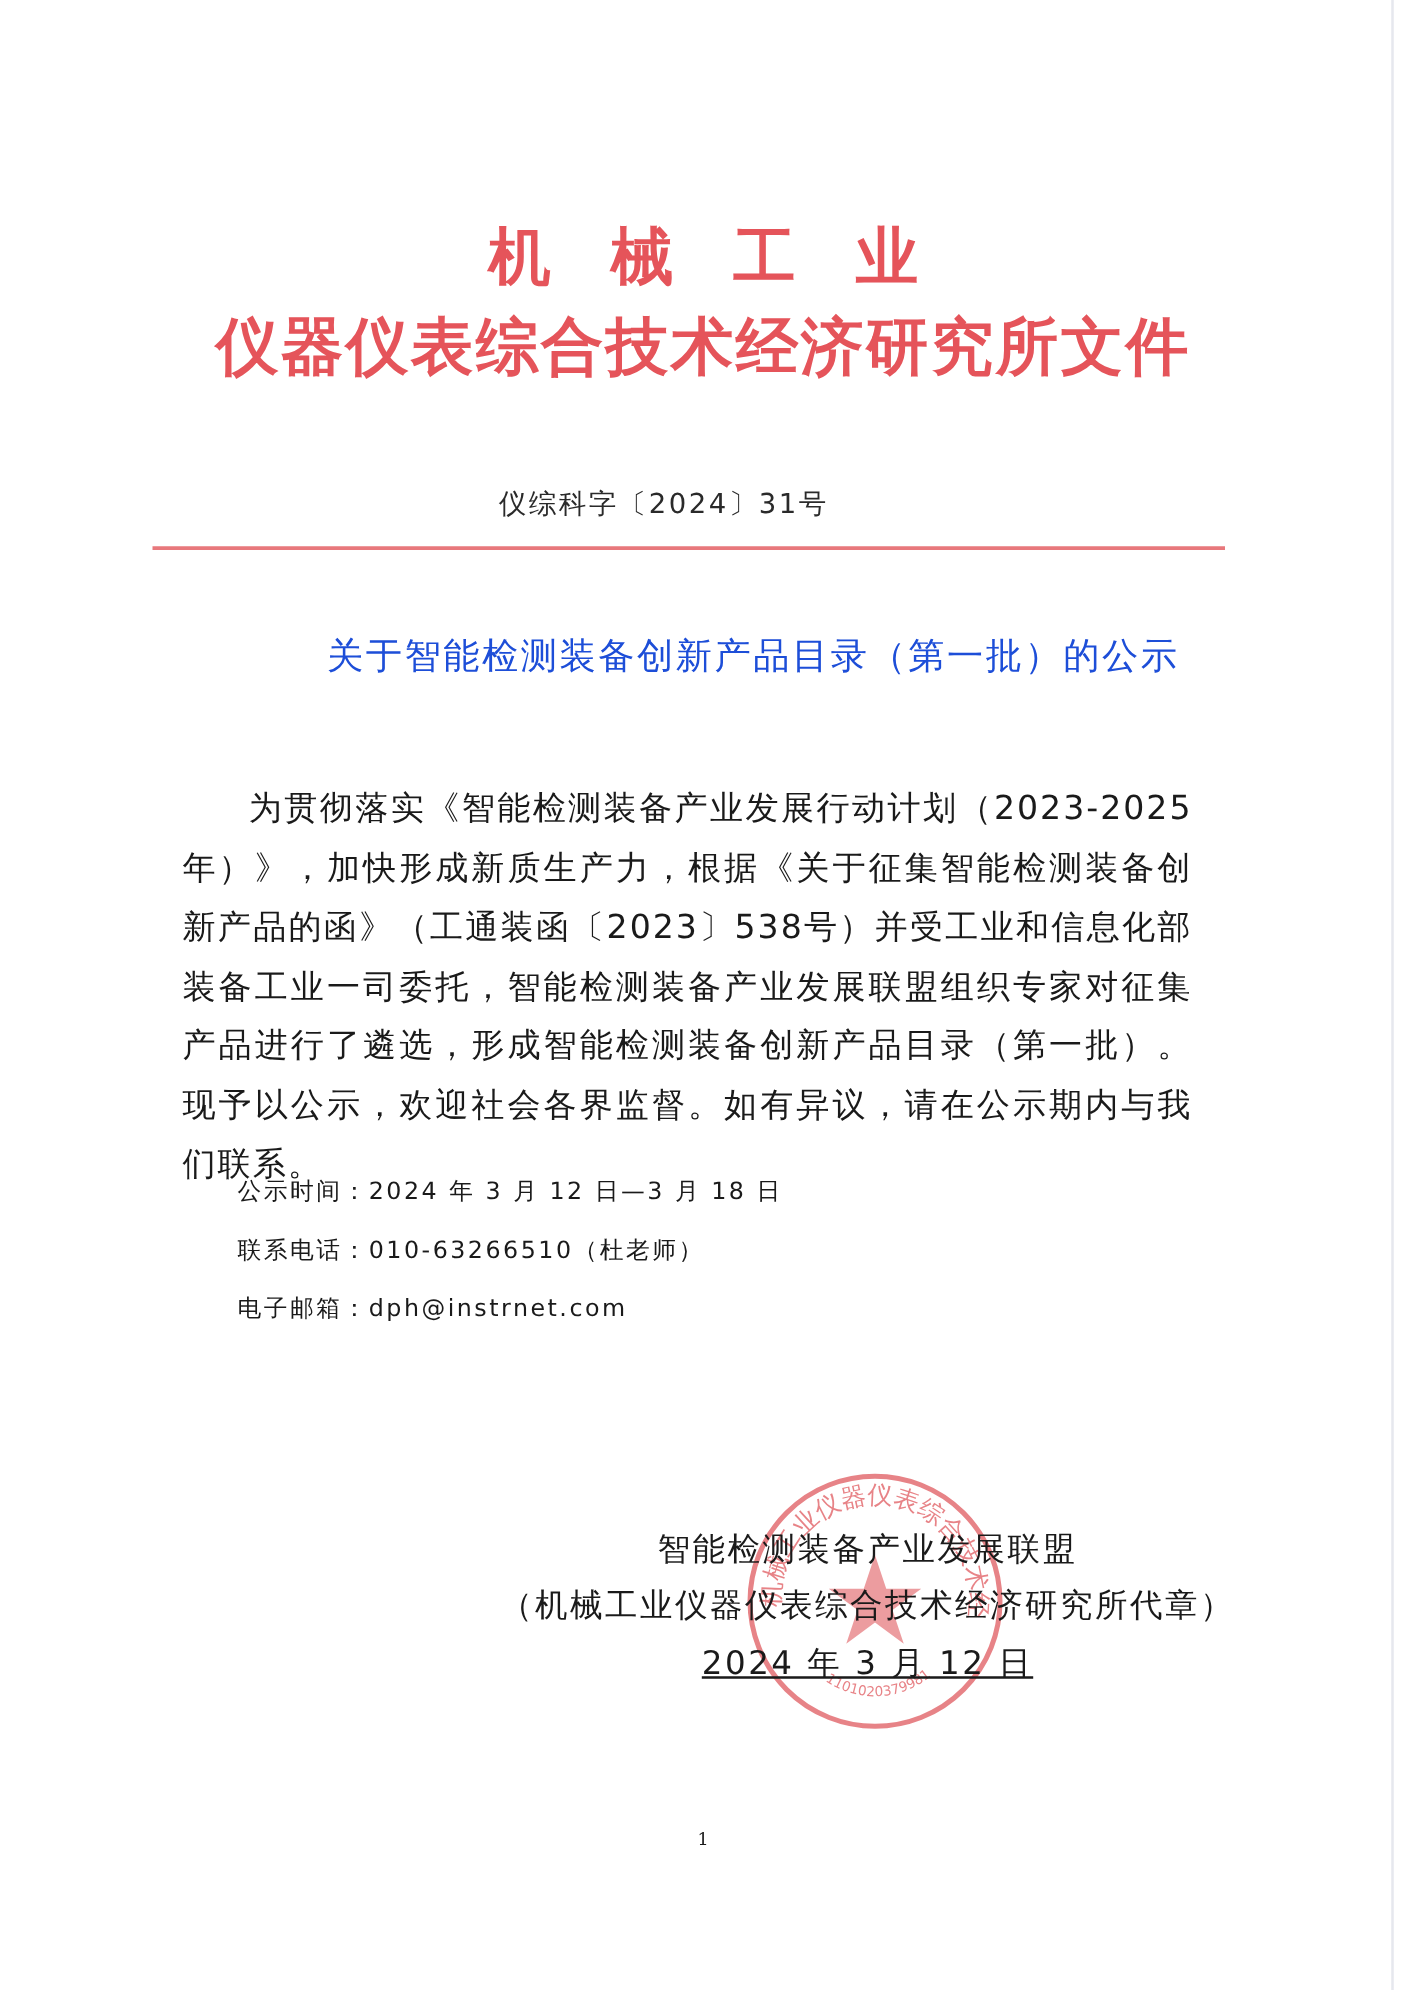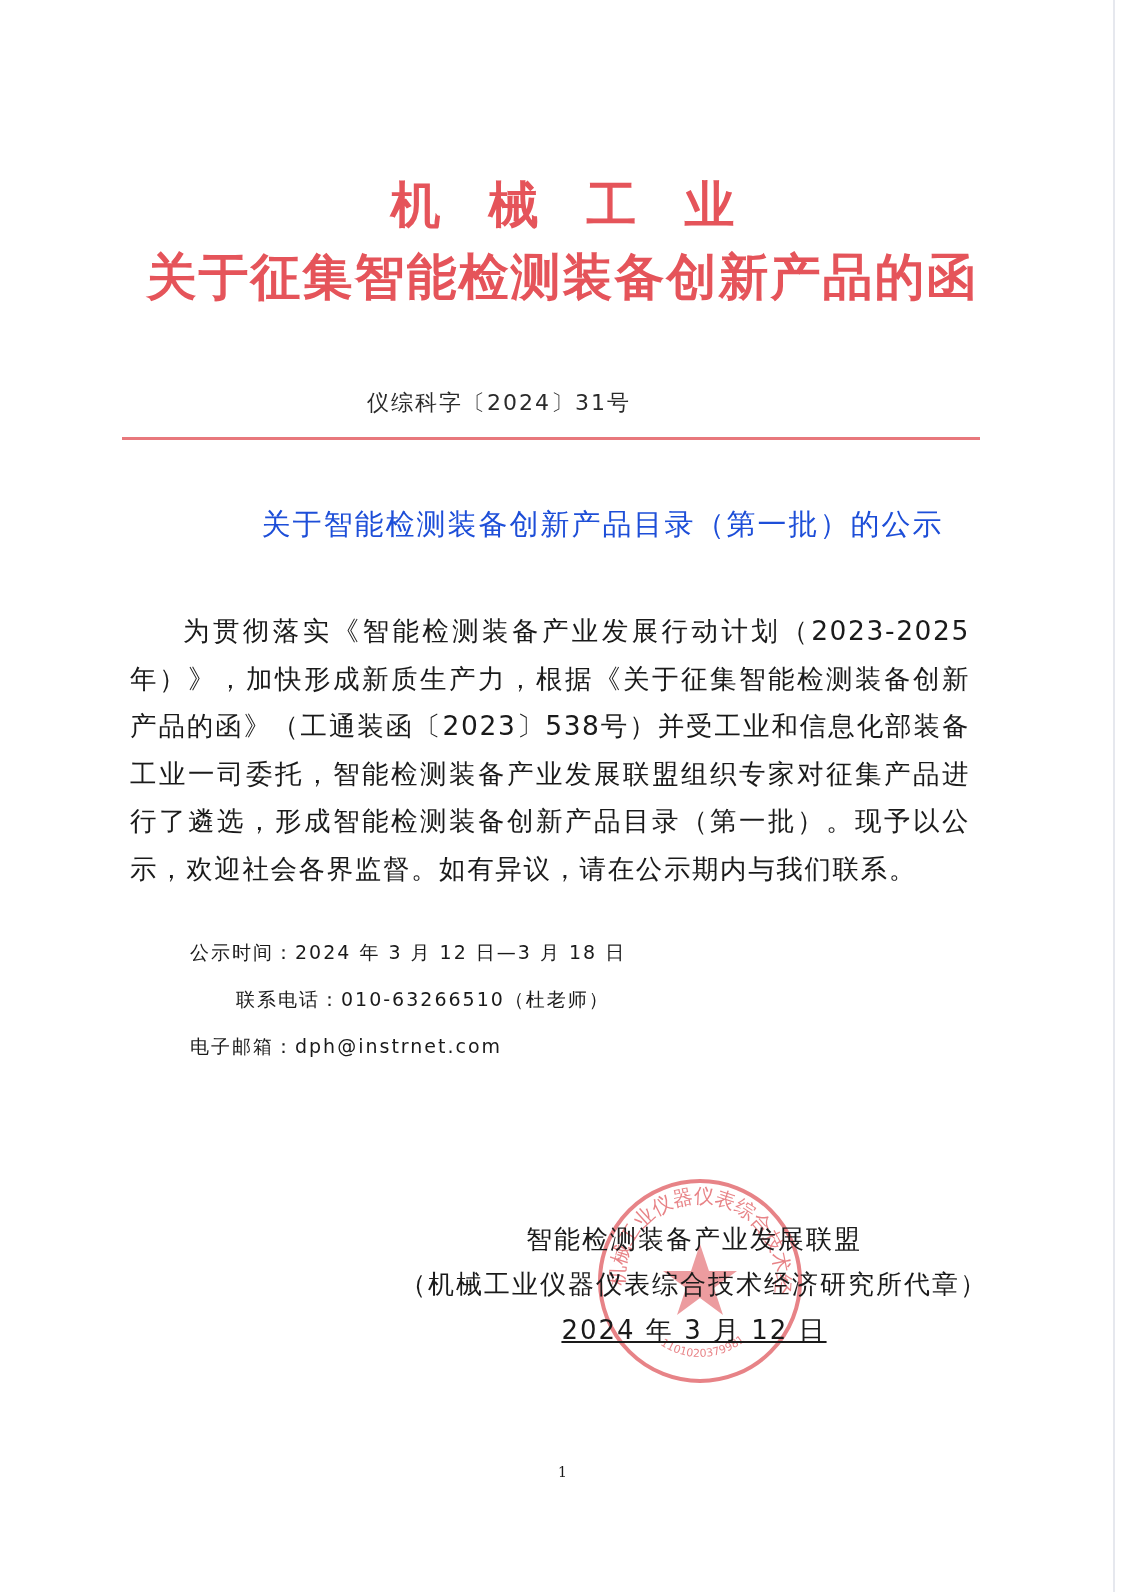--- a/index.html
+++ b/index.html
@@ -9,48 +9,48 @@
   }
   .edge-line { position: absolute; left: 1113px; top: 0; width: 2px; height: 1592px; background: #e6e8ee; }
   .header-red {
     position: absolute; left: 0; width: 1125px; text-align: center; color: #e5545a;
     font-family: "DejaVu Serif", serif; font-weight: bold;
   }
   .hdr1 { top: 172px; font-size: 50px; letter-spacing: 48px; text-indent: 48px; }
   .hdr2 { top: 244px; font-size: 50px; letter-spacing: 2px; }
   .doc-no {
     position: absolute; top: 388px; left: 0; width: 998px; text-align: center;
-    font-size: 22px; letter-spacing: 2px; color: #2a2a2a;
+    font-size: 22px; letter-spacing: 2px; color: #2a2a2a; padding-left: 32px;
   }
   .red-rule { position: absolute; top: 437px; left: 122px; width: 858px; height: 3px; background: #e8787c; }
   .title {
     position: absolute; top: 505px; left: 0; width: 1125px; text-align: center;
     font-size: 29px; letter-spacing: 2px; color: #1d4ed8; padding-left: 40px;
   }
   .body-text {
     position: absolute; left: 130px; top: 607px; width: 840px;
     font-size: 26.5px; line-height: 47.5px; letter-spacing: 1.6px; text-align: justify; color: #1a1a1a;
   }
-  .body-text p { margin: 0; text-indent: 2em; }
+  .body-text p { margin: 16px; text-indent: 2em; }
   .info { position: absolute; left: 190px; font-size: 19px; letter-spacing: 2px; color: #1a1a1a; }
-  .info1 { top: 940px; } .info2 { top: 987px; margin-left: 46px; } .info3 { top: 1034px; }
+  .info1 { top: 940px; } .info2 { top: 987px; } .info3 { top: 1034px; }
   .sig {
     position: absolute; left: 384px; width: 620px; text-align: center; font-size: 26px; letter-spacing: 2px; color: #1a1a1a;
   }
   .sig1 { top: 1222px; } .sig2 { top: 1267px; } .sig3 { top: 1313px; text-decoration: underline; }
   .stamp { position: absolute; left: 595px; top: 1176px; width: 210px; height: 210px; opacity: 0.75; }
   .page-num { position: absolute; top: 1464px; left: 0; width: 1125px; text-align: center; font-size: 14px; font-family: "DejaVu Serif", serif; }
 </style>
 </head>
 <body>
 
 <div class="edge-line"></div>
 
 <div class="header-red hdr1">机械工业</div>
-<div class="header-red hdr2">关于征集智能检测装备创新产品的函</div>
+<div class="header-red hdr2">仪器仪表综合技术经济研究所文件</div>
 
 <div class="doc-no">仪综科字〔2024〕31号</div>
 <div class="red-rule"></div>
 
 <div class="title">关于智能检测装备创新产品目录（第一批）的公示</div>
 
 <div class="body-text">
   <p>为贯彻落实《智能检测装备产业发展行动计划（2023-2025年）》，加快形成新质生产力，根据《关于征集智能检测装备创新产品的函》（工通装函〔2023〕538号）并受工业和信息化部装备工业一司委托，智能检测装备产业发展联盟组织专家对征集产品进行了遴选，形成智能检测装备创新产品目录（第一批）。现予以公示，欢迎社会各界监督。如有异议，请在公示期内与我们联系。</p>
 </div>
 

